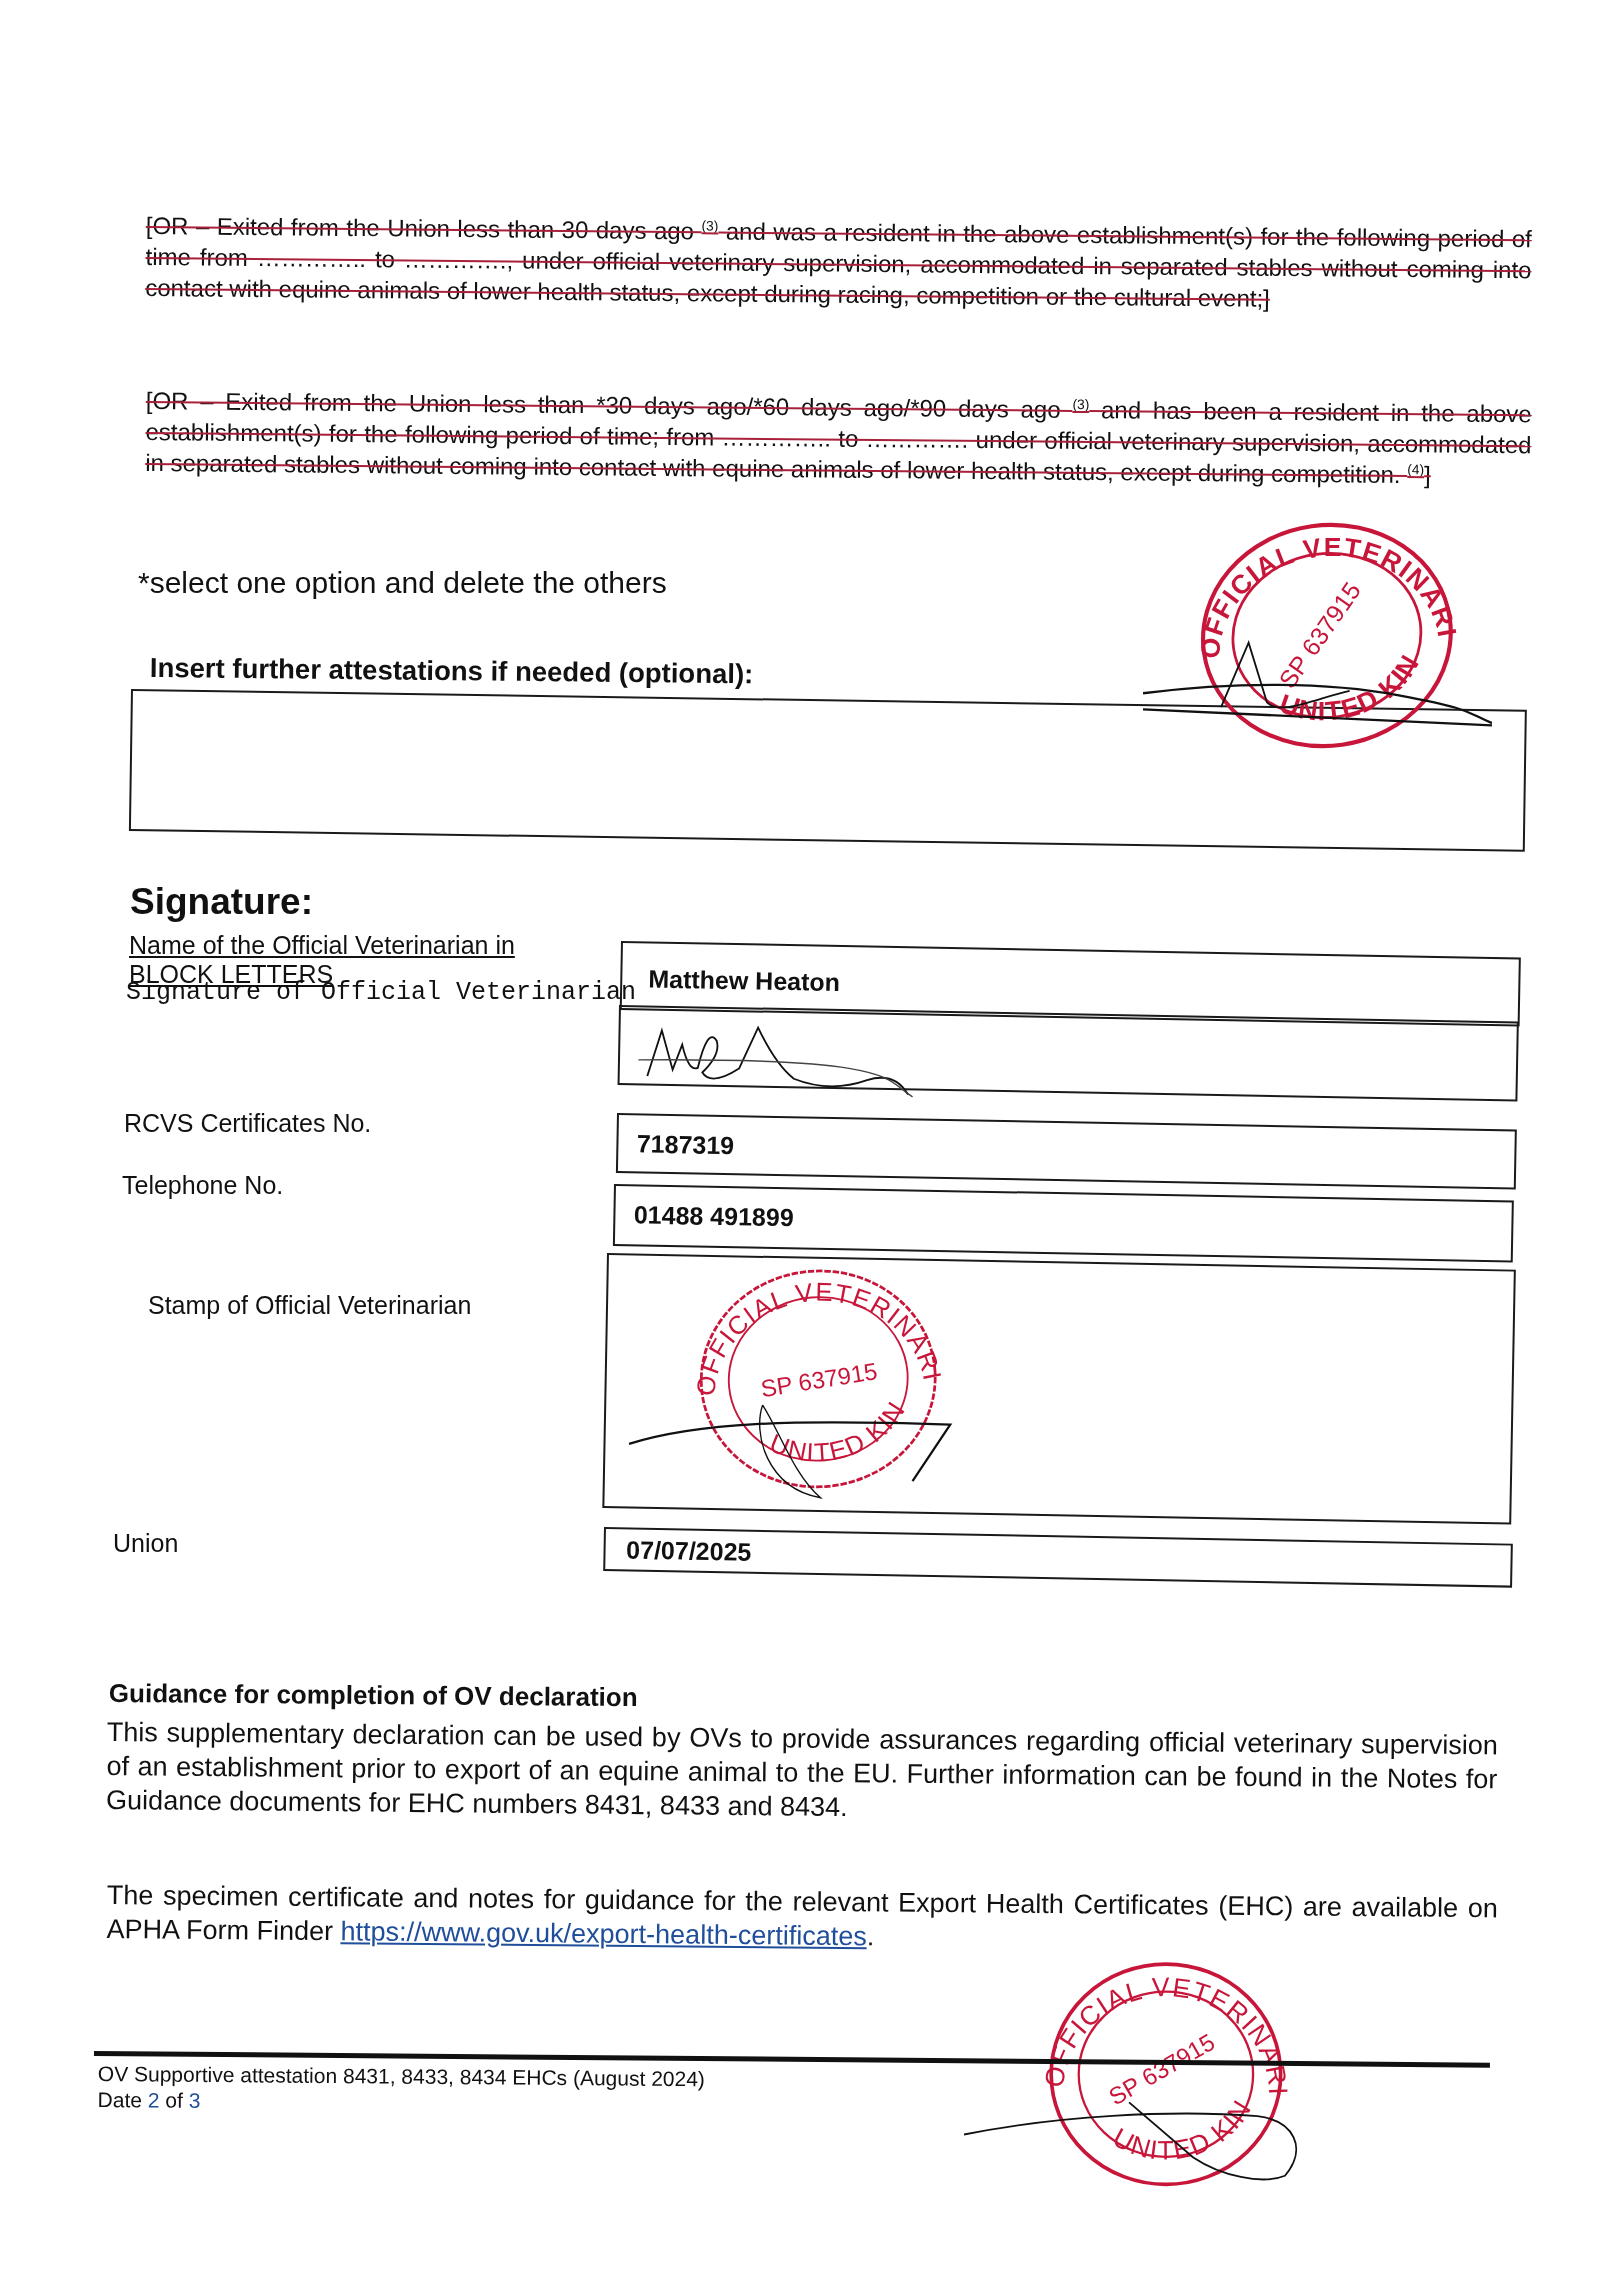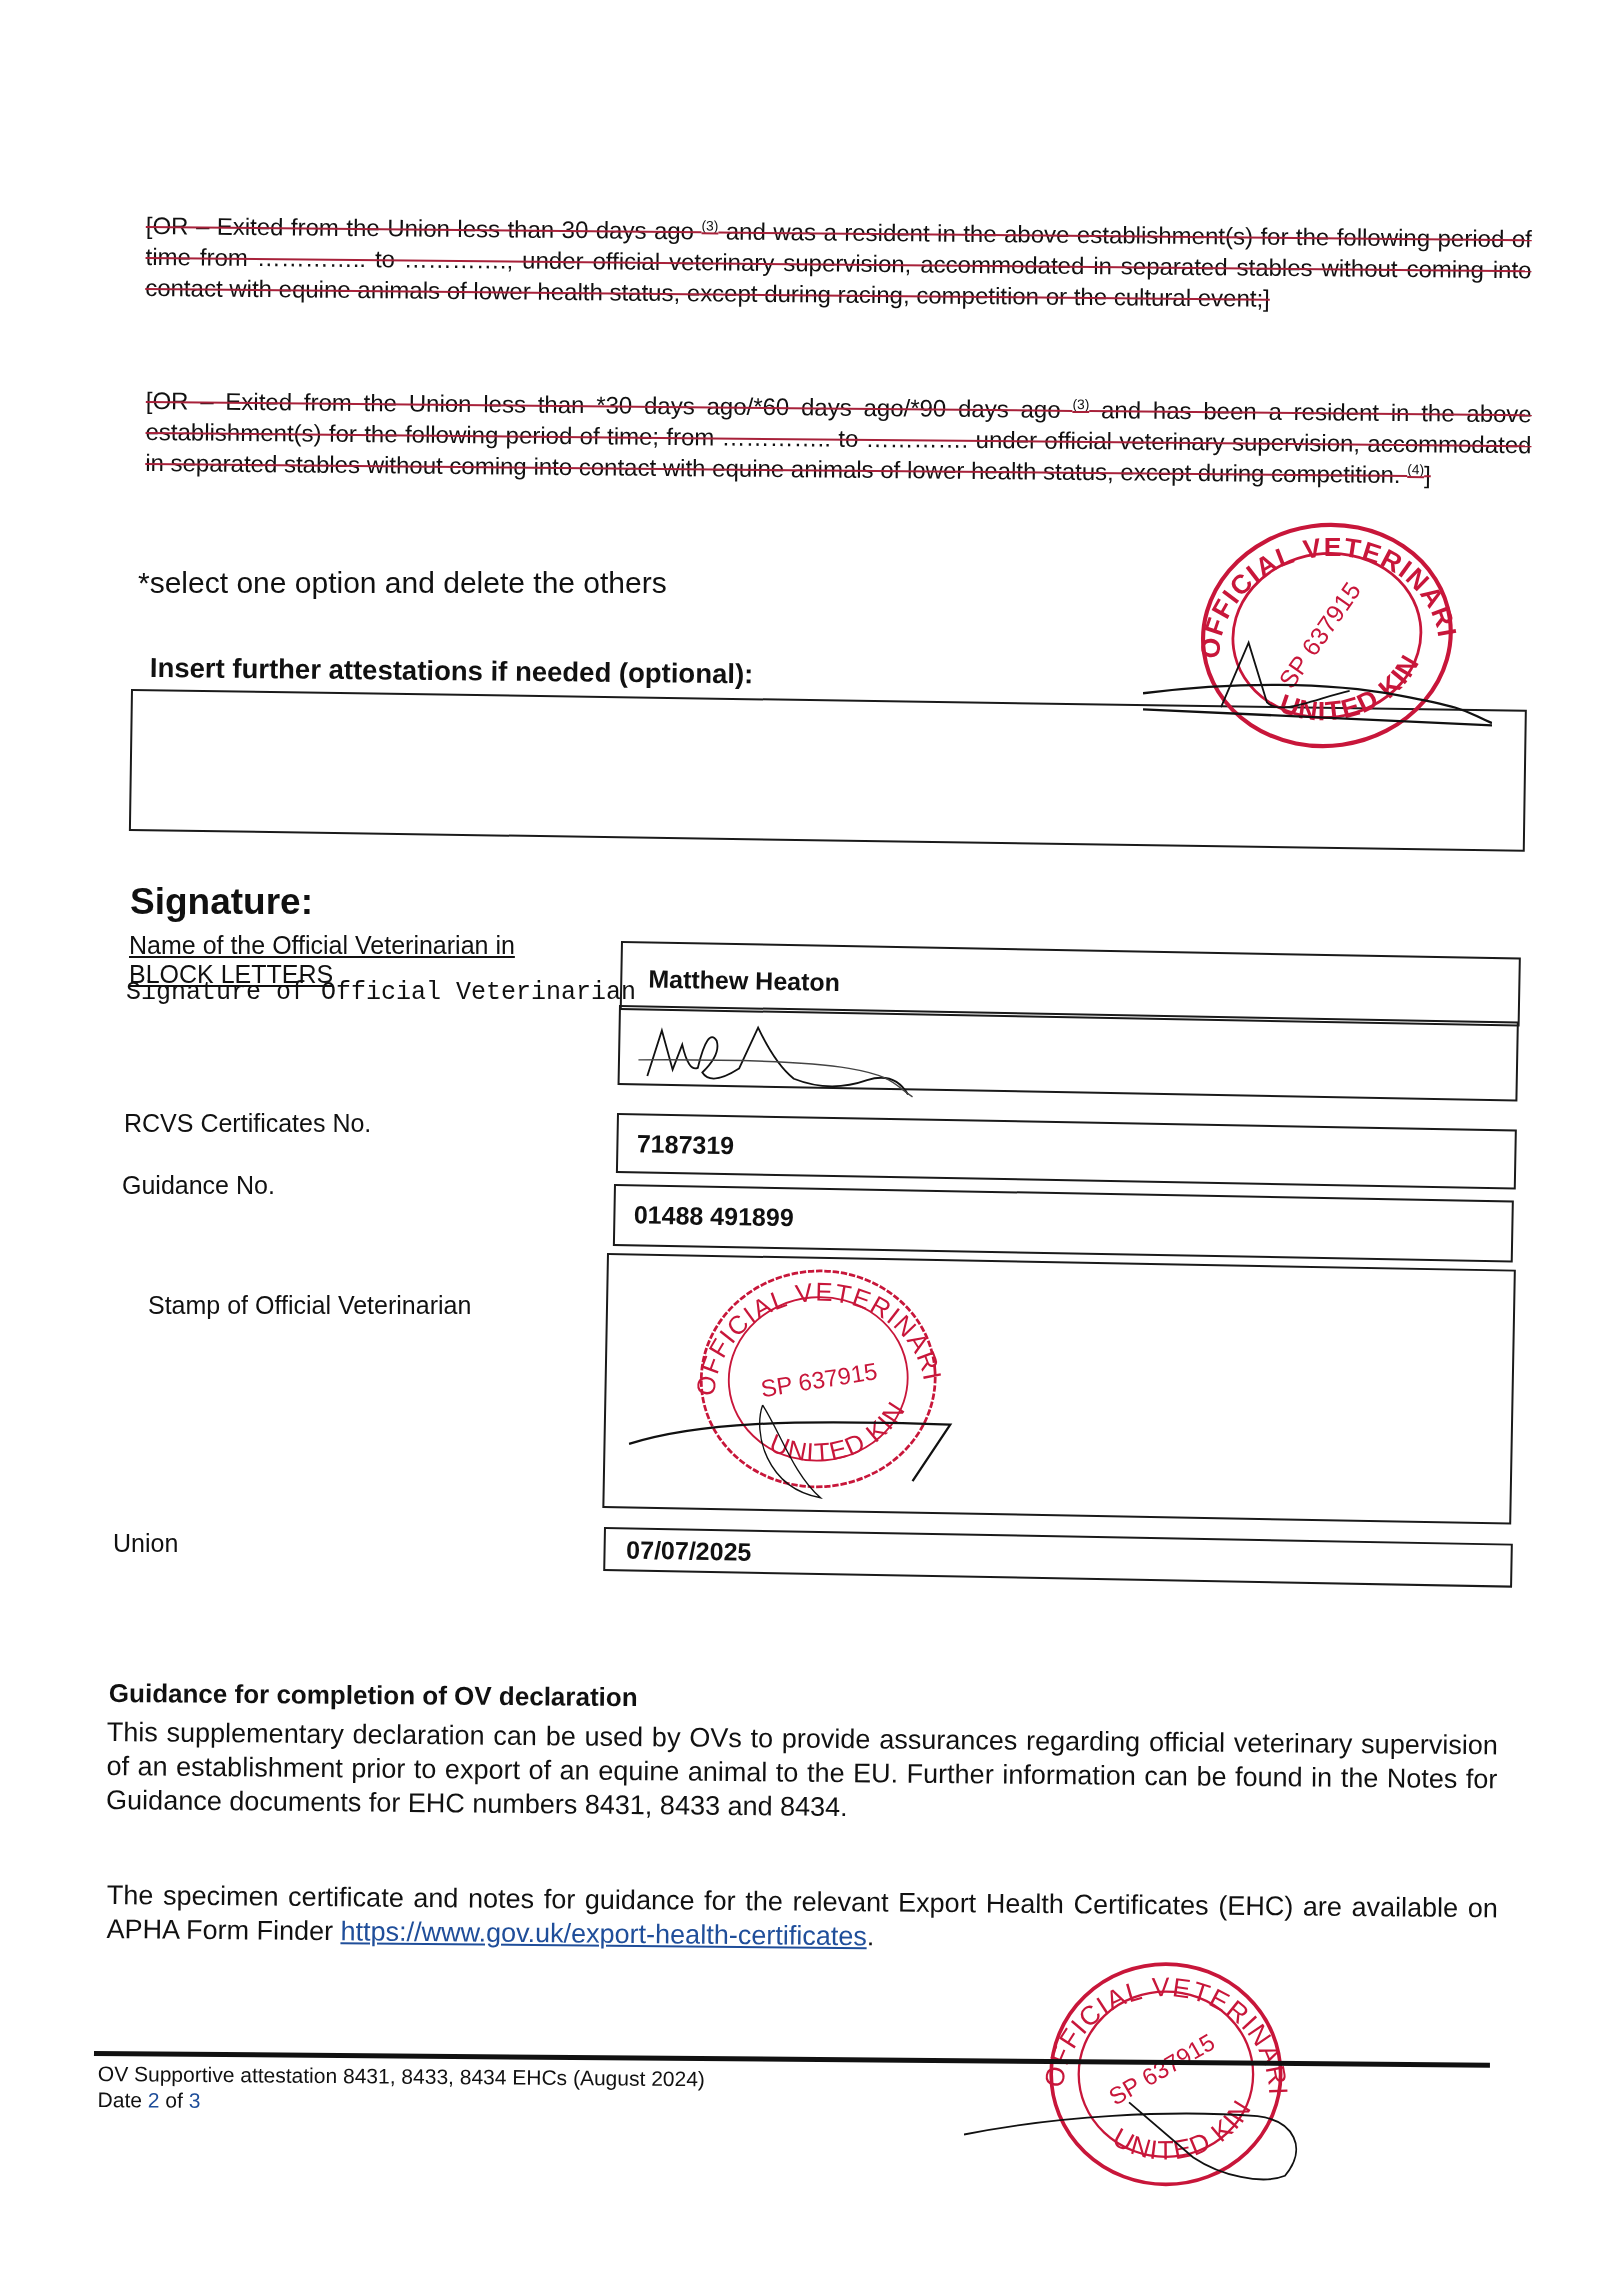--- a/index.html
+++ b/index.html
@@ -127,21 +127,21 @@
       <path d="M20 130 L 50 30 L 75 115 L 95 60 Q 110 120 130 110 Q 150 20 170 50 Q 180 80 140 120 Q 160 150 220 110 L 260 20 Q 300 100 340 130 Q 420 160 500 130 Q 560 110 590 160" fill="none" stroke="#111" stroke-width="4"></path>
       <path d="M0 95 C 200 90, 360 90, 460 105 S 560 140, 600 165" fill="none" stroke="#444" stroke-width="3"></path>
     </svg>
   </div>
 
   <div class="lbl" id="lbl-rcvs">RCVS Certificates No.</div>
   <div class="box" id="box-rcvs">
     <span class="field-val" style="left:18.4px; top:13.8px;">7187319</span>
   </div>
 
-  <div class="lbl" id="lbl-tel">Guidance No.</div>
+  <div class="lbl" id="lbl-tel">Telephone No.</div>
   <div class="box" id="box-tel">
     <span class="field-val" style="left:18.4px; top:13.8px;">01488 491899</span>
   </div>
 
   <div class="lbl" id="lbl-stamp">Stamp of Official Veterinarian</div>
   <div class="box" id="box-stamp">
     <div class="stamp" style="left:83px; top:4.6px;">
       <svg width="257" height="230" viewBox="0 0 560 500">
         <g transform="rotate(-6 280 250)">
           <ellipse cx="280" cy="250" rx="255" ry="235" fill="none" stroke="#c8163a" stroke-width="6" stroke-dasharray="14 4"></ellipse>

